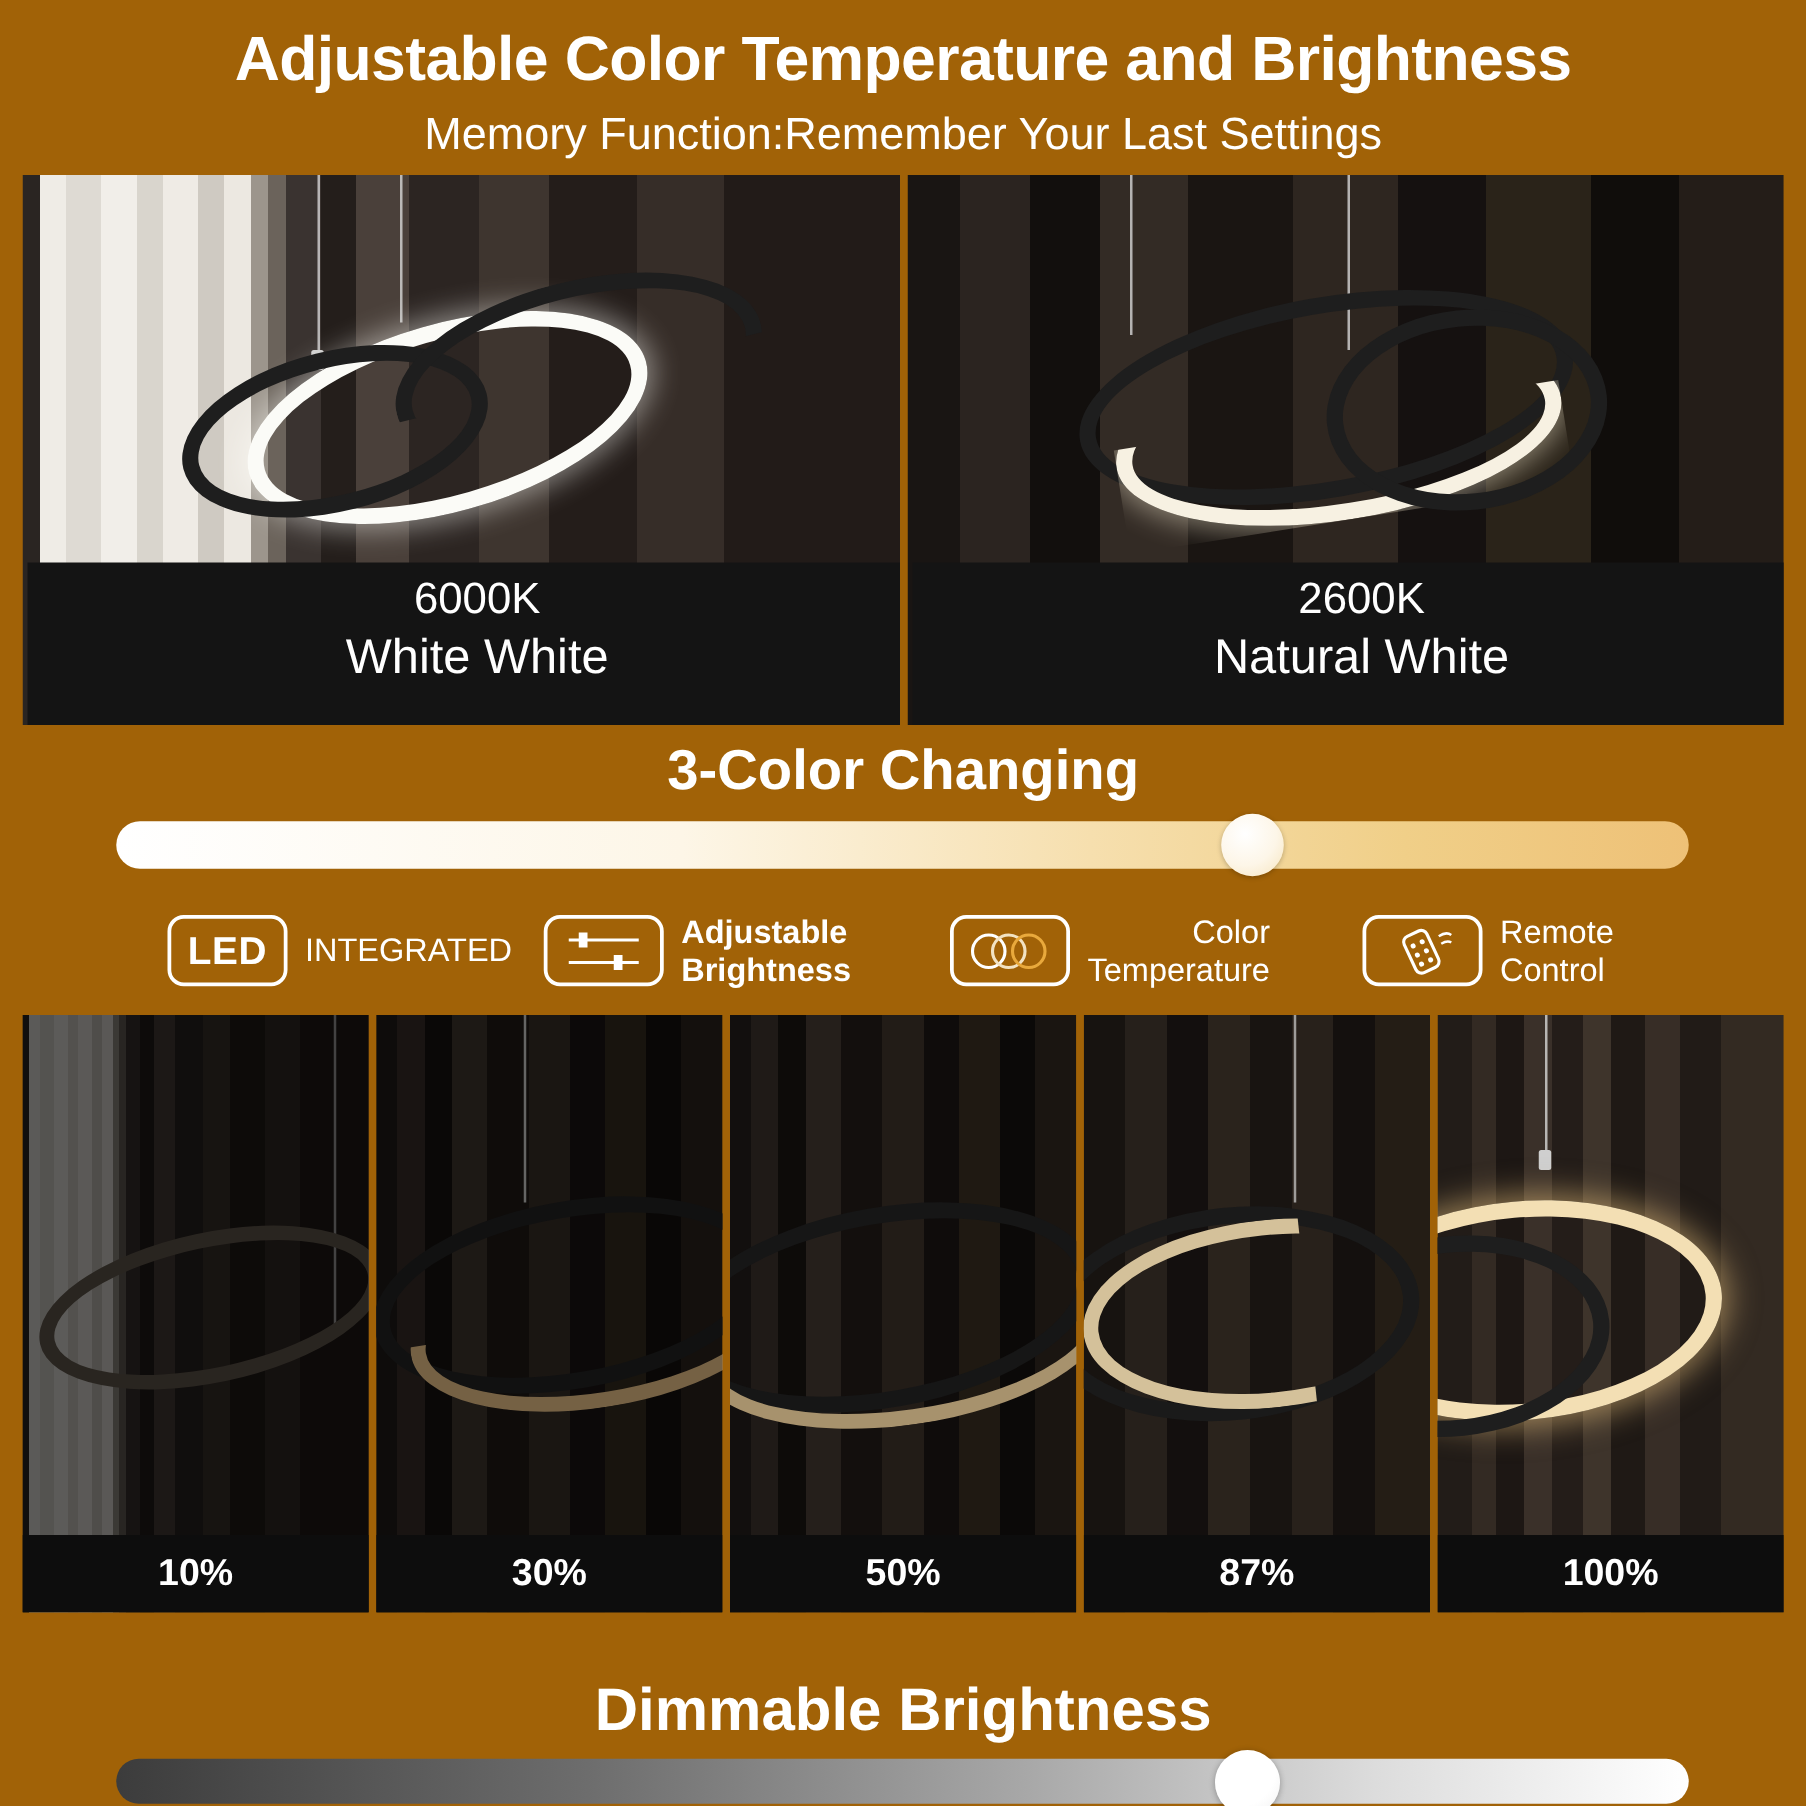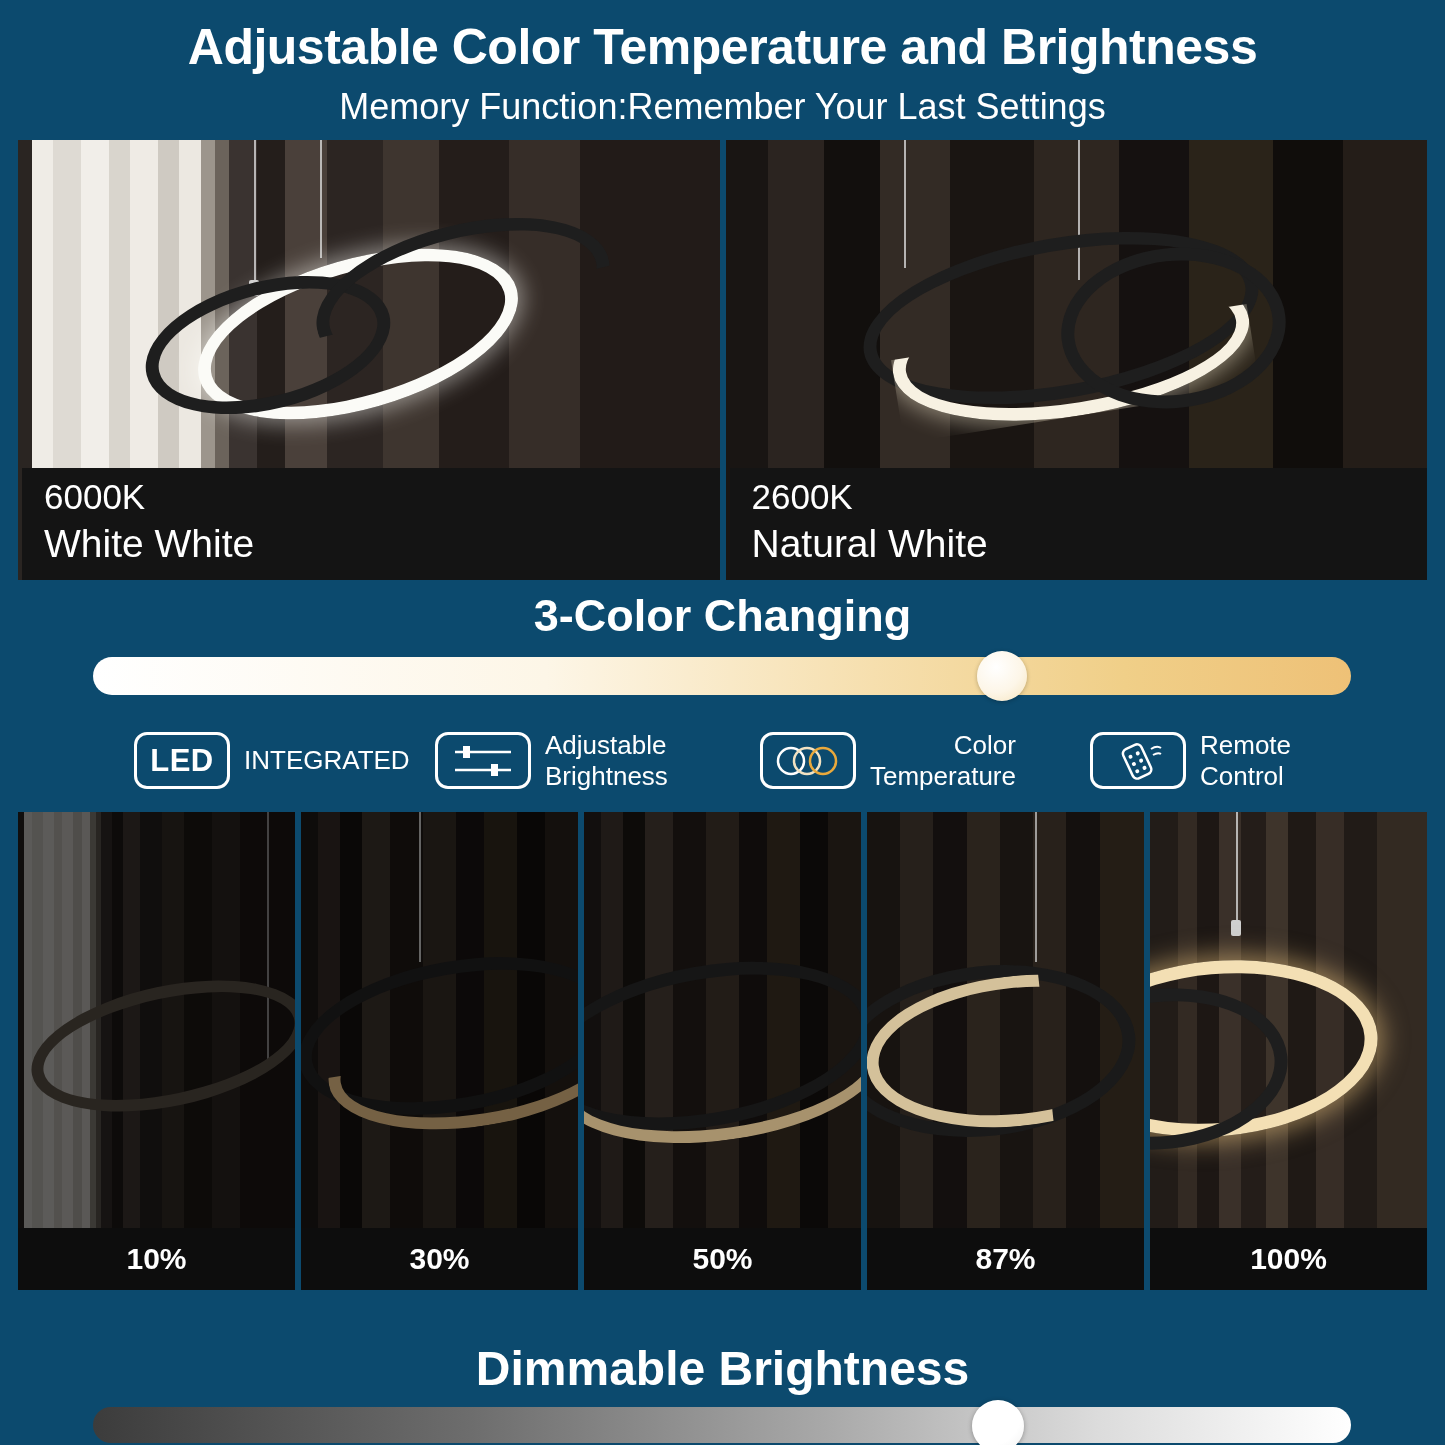--- a/index.html
+++ b/index.html
@@ -12,21 +12,21 @@
     height: 1445px;
     font-family: "Liberation Sans", sans-serif;
     overflow: hidden;
     position: relative;
   }
 
   .page {
     position: relative;
     width: 1445px;
     height: 1445px;
-    background: #0c4a6e;
+    background: #a16207;
   }
 
   
   .title-main {
     position: absolute;
     top: 16px;
     left: 0;
     width: 1445px;
     text-align: center;
     color: #ffffff;
@@ -66,25 +66,26 @@
   .photo-img {
     position: absolute;
     inset: 0;
     overflow: hidden;
   }
   .caption {
     position: absolute;
     left: 4px;
     right: 0;
     bottom: 0;
-    height: 112px;
+    height: 130px;
     background: #141414;
     color: #ffffff;
     padding: 6px 0 0 22px;
     box-sizing: border-box;
+    text-align: center;
   }
   .caption .k {
     font-size: 35px;
     line-height: 45px;
     white-space: nowrap;
   }
   .caption .n {
     font-size: 39px;
     line-height: 50px;
     white-space: nowrap;
@@ -360,21 +361,21 @@
 
   <div class="features">
 
     <div class="feature" style="left:10px;padding-left:24px;">
       <div class="feat-box">
         <span class="led-text">LED</span>
       </div>
       <div class="feat-label">INTEGRATED</div>
     </div>
 
-    <div class="feature" style="left:335px;">
+    <div class="feature" style="left:335px;font-weight:bold;">
       <div class="feat-box">
         <svg width="64" height="38" viewBox="0 0 64 38">
           <line x1="4" y1="10" x2="60" y2="10" stroke="#fff" stroke-width="2.5"></line>
           <line x1="4" y1="28" x2="60" y2="28" stroke="#fff" stroke-width="2.5"></line>
           <rect x="12" y="4" width="7" height="12" fill="#fff"></rect>
           <rect x="40" y="22" width="7" height="12" fill="#fff"></rect>
         </svg>
       </div>
       <div class="feat-label">
         <div>Adjustable</div>

